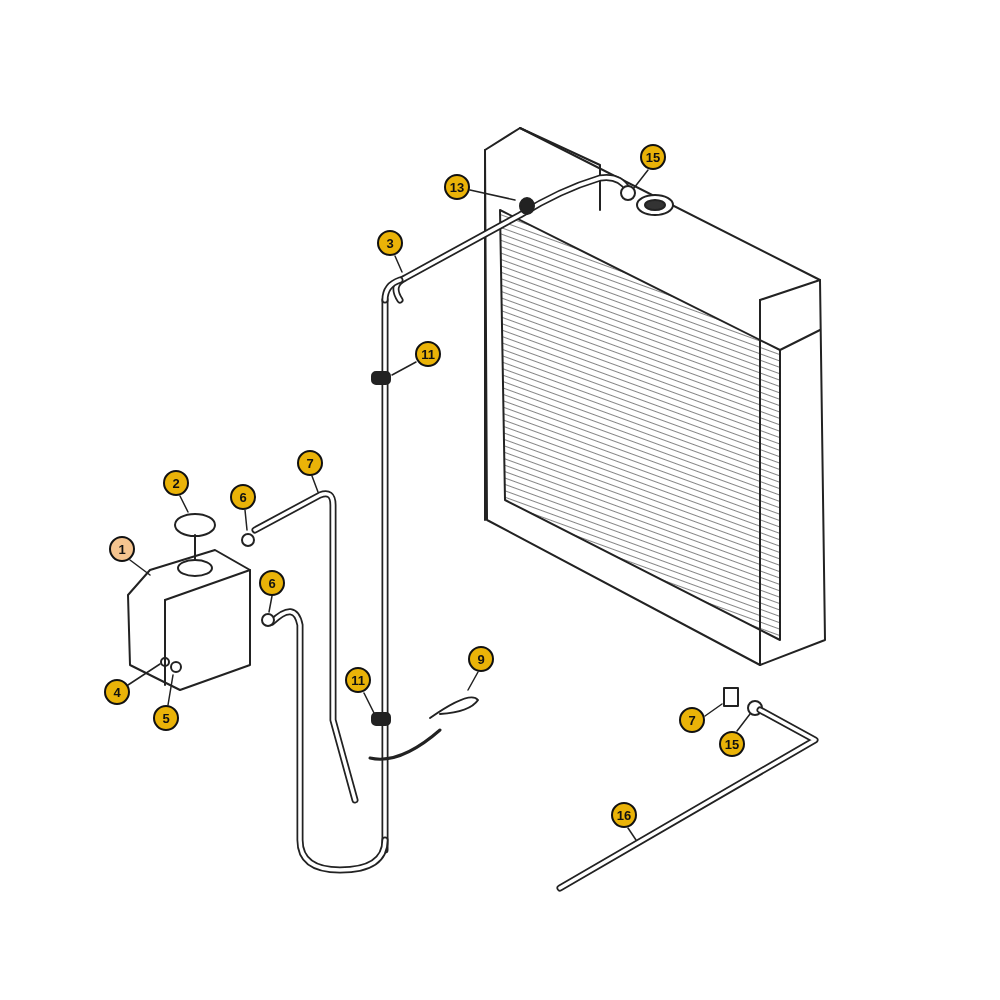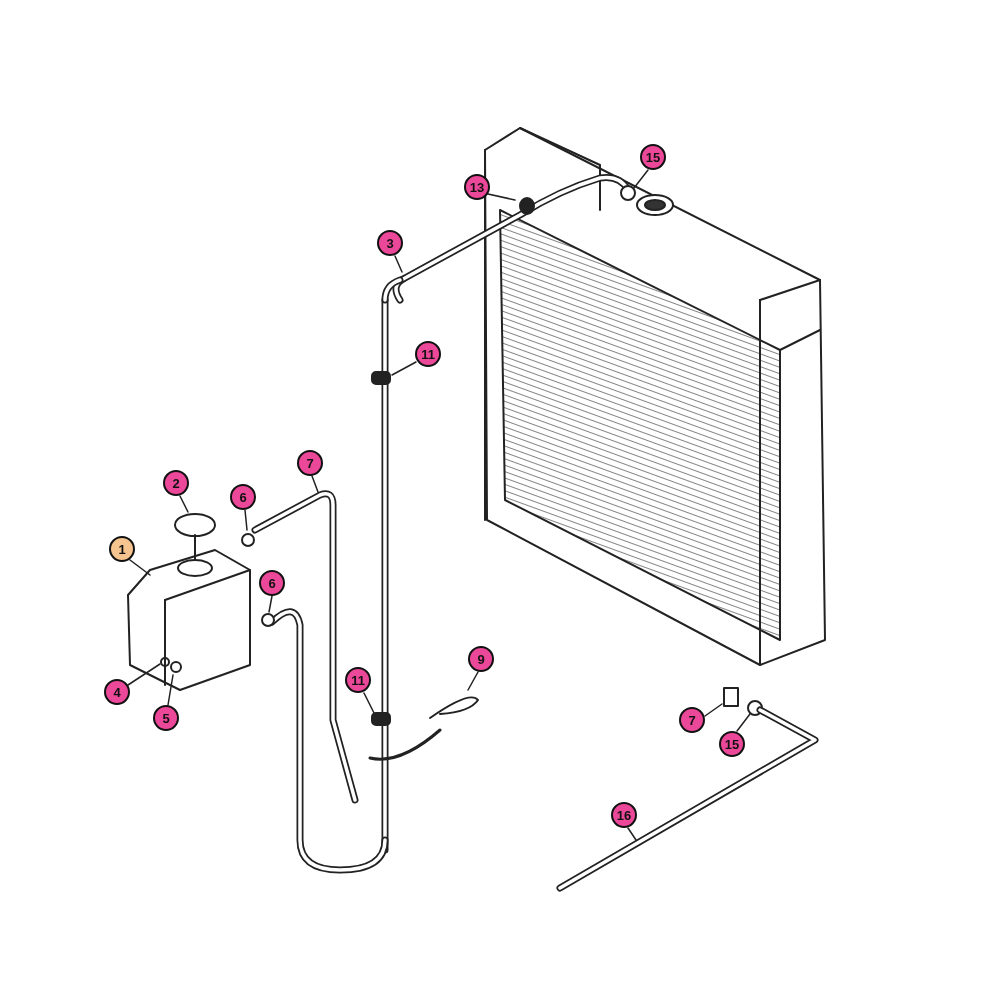--- a/index.html
+++ b/index.html
@@ -1,18 +1,18 @@
 <!DOCTYPE html>
 <html><head>
 <meta charset="utf-8">
 <style>
   html, body { margin:0; padding:0; background:#ffffff; }
   body { width:1000px; height:1000px; position:relative; overflow:hidden; font-family:"Liberation Sans", sans-serif; }
   svg { position:absolute; left:0; top:0; }
-  .callout { position:absolute; width:26px; height:26px; margin-left:-13px; margin-top:-13px; border:2px solid #111; border-radius:50%; background:#ec4899; box-sizing:border-box; display:flex; align-items:center; justify-content:center; font-size:13px; font-weight:bold; color:#111; }
+  .callout { position:absolute; width:26px; height:26px; margin-left:-13px; margin-top:-13px; border:2px solid #111; border-radius:50%; background:#eab308; box-sizing:border-box; display:flex; align-items:center; justify-content:center; font-size:13px; font-weight:bold; color:#111; }
   .callout.hl { background:#f5c48f; }
 </style>
 </head>
 <body>
 
 <svg width="1000" height="1000" viewBox="0 0 1000 1000">
   <defs>
     <pattern id="fins" width="6" height="6" patternUnits="userSpaceOnUse" patternTransform="rotate(20)">
       <line x1="0" y1="0" x2="6" y2="0" stroke="#333" stroke-width="1.2"></line>
     </pattern>
@@ -99,18 +99,18 @@
     <div class="callout" style="left: 176px; top: 483px;">2</div>
     <div class="callout" style="left: 390px; top: 243px;">3</div>
     <div class="callout" style="left: 117px; top: 692px;">4</div>
     <div class="callout" style="left: 166px; top: 718px;">5</div>
     <div class="callout" style="left: 243px; top: 497px;">6</div>
     <div class="callout" style="left: 272px; top: 583px;">6</div>
     <div class="callout" style="left: 310px; top: 463px;">7</div>
     <div class="callout" style="left: 481px; top: 659px;">9</div>
     <div class="callout" style="left: 428px; top: 354px;">11</div>
     <div class="callout" style="left: 358px; top: 680px;">11</div>
-    <div class="callout" style="left: 477px; top: 187px;">13</div>
+    <div class="callout" style="left: 457px; top: 187px;">13</div>
     <div class="callout" style="left: 692px; top: 720px;">7</div>
     <div class="callout" style="left: 653px; top: 157px;">15</div>
     <div class="callout" style="left: 732px; top: 744px;">15</div>
     <div class="callout" style="left: 624px; top: 815px;">16</div>
   </div>
 
 </body></html>

